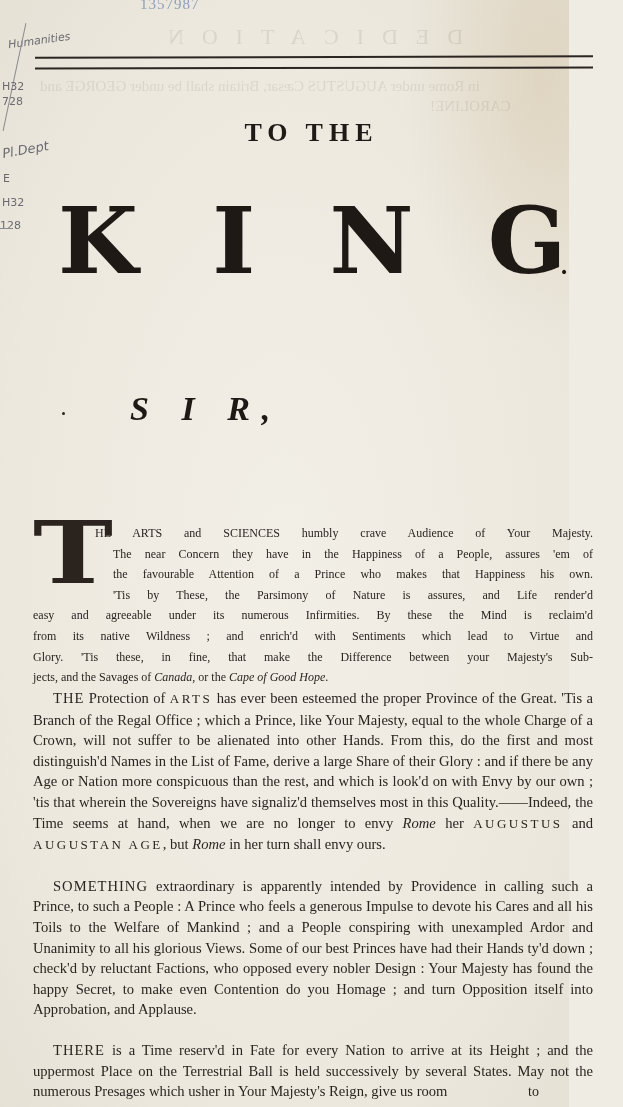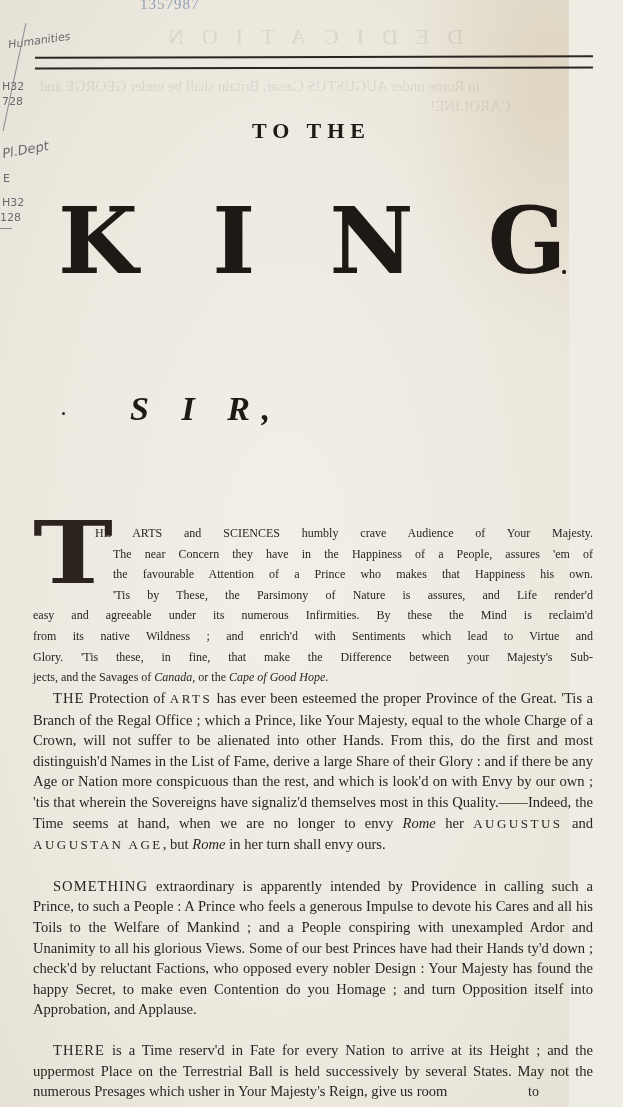--- a/index.html
+++ b/index.html
@@ -61,21 +61,21 @@
       height: 2px;
       background: #2c2622;
     }
     .rule.r1 { top: 56px; transform: rotate(-0.15deg); }
     .rule.r2 { top: 67px; height: 2px; transform: rotate(-0.1deg); }
     .to-the {
       position: absolute;
       left: 0; width: 623px;
       top: 118px;
       text-align: center;
-      font-size: 22px;
+      font-size: 26px;
       letter-spacing: 6px;
       font-weight: bold;
       color: #1f1a16;
     }
     .king {
       position: absolute;
       top: 195px;
       left: 58px;
       width: 510px;
       display: flex;
@@ -167,21 +167,21 @@
   <div class="bleed" style="left:40px; top:78px;">in Rome under AUGUSTUS Cæsar, Britain shall be under GEORGE and</div>
   <div class="bleed" style="left:430px; top:98px;">CAROLINE!</div>
 
   <div class="margin-note" style="left:8px; top:34px; transform:rotate(-8deg);">Humanities</div>
   <div class="margin-line" style="left:14px; top:22px; width:1px; height:110px; transform:rotate(12deg);"></div>
   <div class="margin-note" style="left:2px; top:80px; font-style:normal;">H32</div>
   <div class="margin-note" style="left:2px; top:95px; font-style:normal;">728</div>
   <div class="margin-note" style="left:2px; top:142px; font-size:13px; transform:rotate(-10deg);">Pl.Dept</div>
   <div class="margin-note" style="left:3px; top:172px; font-style:normal;">E</div>
   <div class="margin-note" style="left:2px; top:196px; font-style:normal;">H32</div>
-  <div class="margin-note" style="left:0px; top:211px; font-style:normal;">128</div>
+  <div class="margin-note" style="left:0px; top:219px; font-style:normal;">128</div>
   <div class="margin-line" style="left:0px; top:228px; width:12px; height:1px;"></div>
 
   <div class="rule r1"></div>
   <div class="rule r2"></div>
 
   <div class="to-the">TO THE</div>
   <div class="king">
     <span>K</span>
     <span>I</span>
     <span>N</span>

